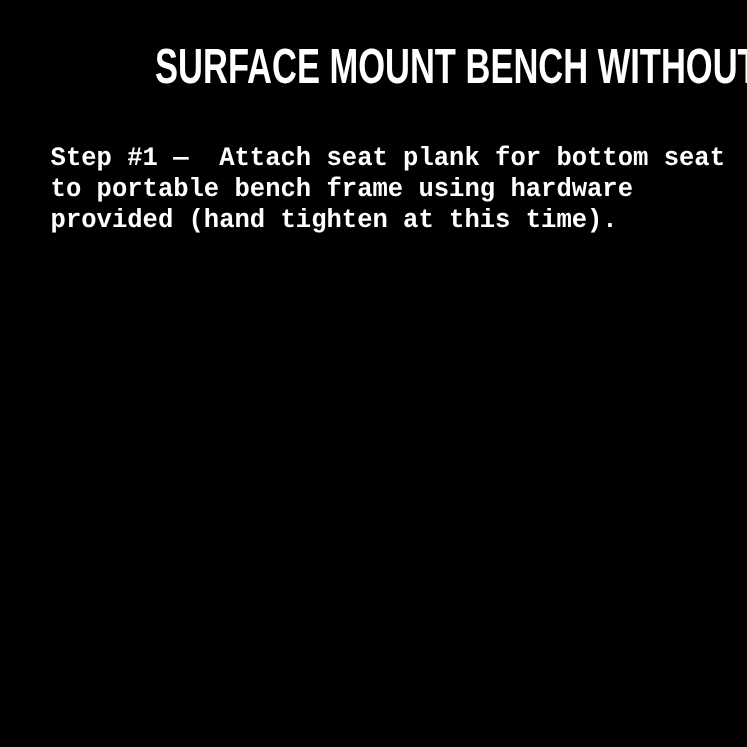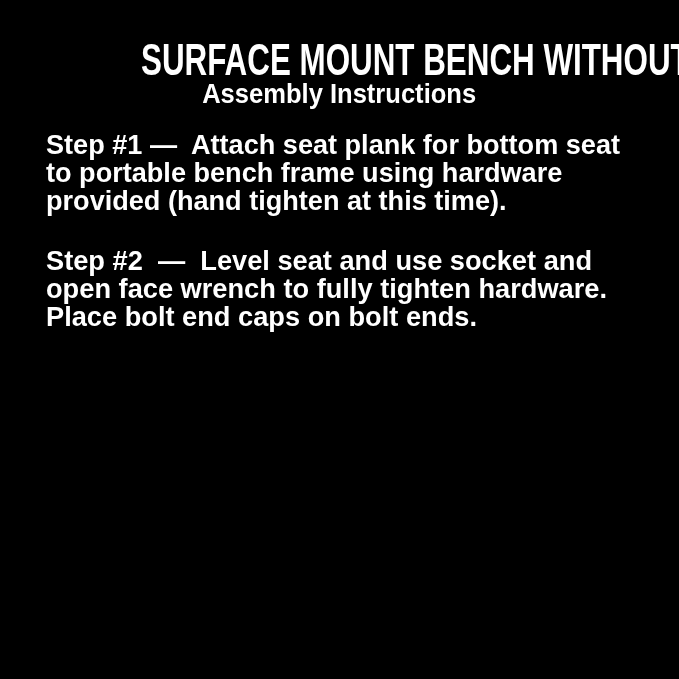--- a/index.html
+++ b/index.html
@@ -53,44 +53,41 @@
     white-space: nowrap;
   }
   .subtitle .fit {
     display: inline-block;
     transform-origin: center top;
   }
   .step {
     position: absolute;
     left: 46px;
     margin: 0;
-    font-size: 28px;
+    font-size: 24px;
     line-height: 28px;
     font-weight: bold;
+    font-family: Liberation Mono, monospace;
   }
   .step .fit {
     display: inline-block;
     white-space: pre;
     transform-origin: left top;
   }
   .step-1 { top: 131px; }
   .step-2 { top: 247px; }
   .step-3 { top: 360px; }
 </style>
 </head>
 <body>
 
 <div class="poster">
 
   <h1 class="title"><span class="fit" style="transform: scaleX(0.696809);">SURFACE MOUNT BENCH WITHOUT BACK</span></h1>
 
-  <h2 class="subtitle"><span class="fit" style="transform: scaleX(0.912383);">Assembly Instructions</span></h2>
 
   <p class="step step-1"><span class="fit" style="transform: scaleX(0.96745);">Step #1 —  Attach seat plank for bottom seat
 to portable bench frame using hardware
 provided (hand tighten at this time).</span></p>
 
-  <p class="step step-2"><span class="fit" style="transform: scaleX(0.971928);">Step #2  —  Level seat and use socket and
-open face wrench to fully tighten hardware.
-Place bolt end caps on bolt ends.</span></p>
 
 
 </div>
 
 </body></html>

